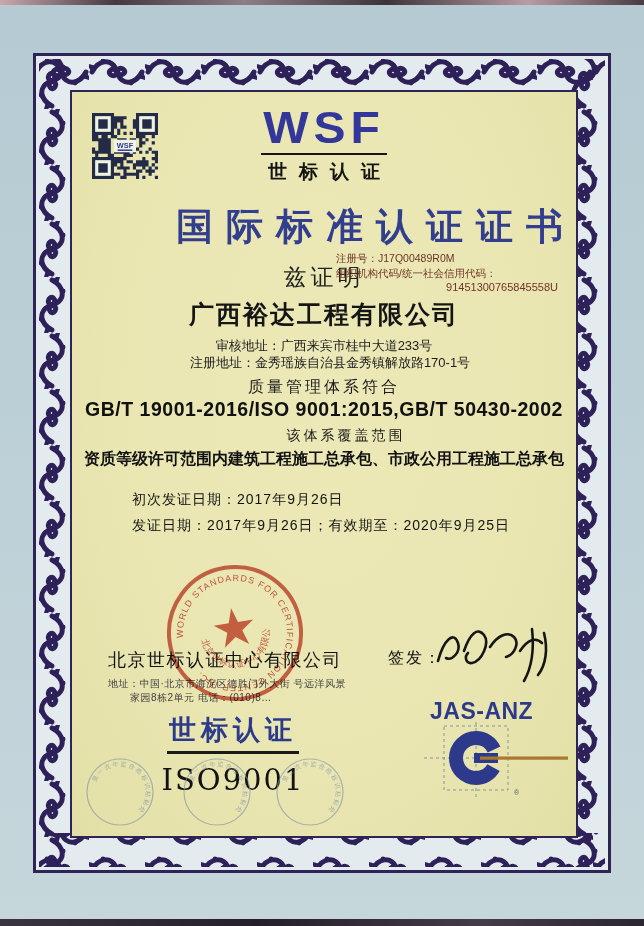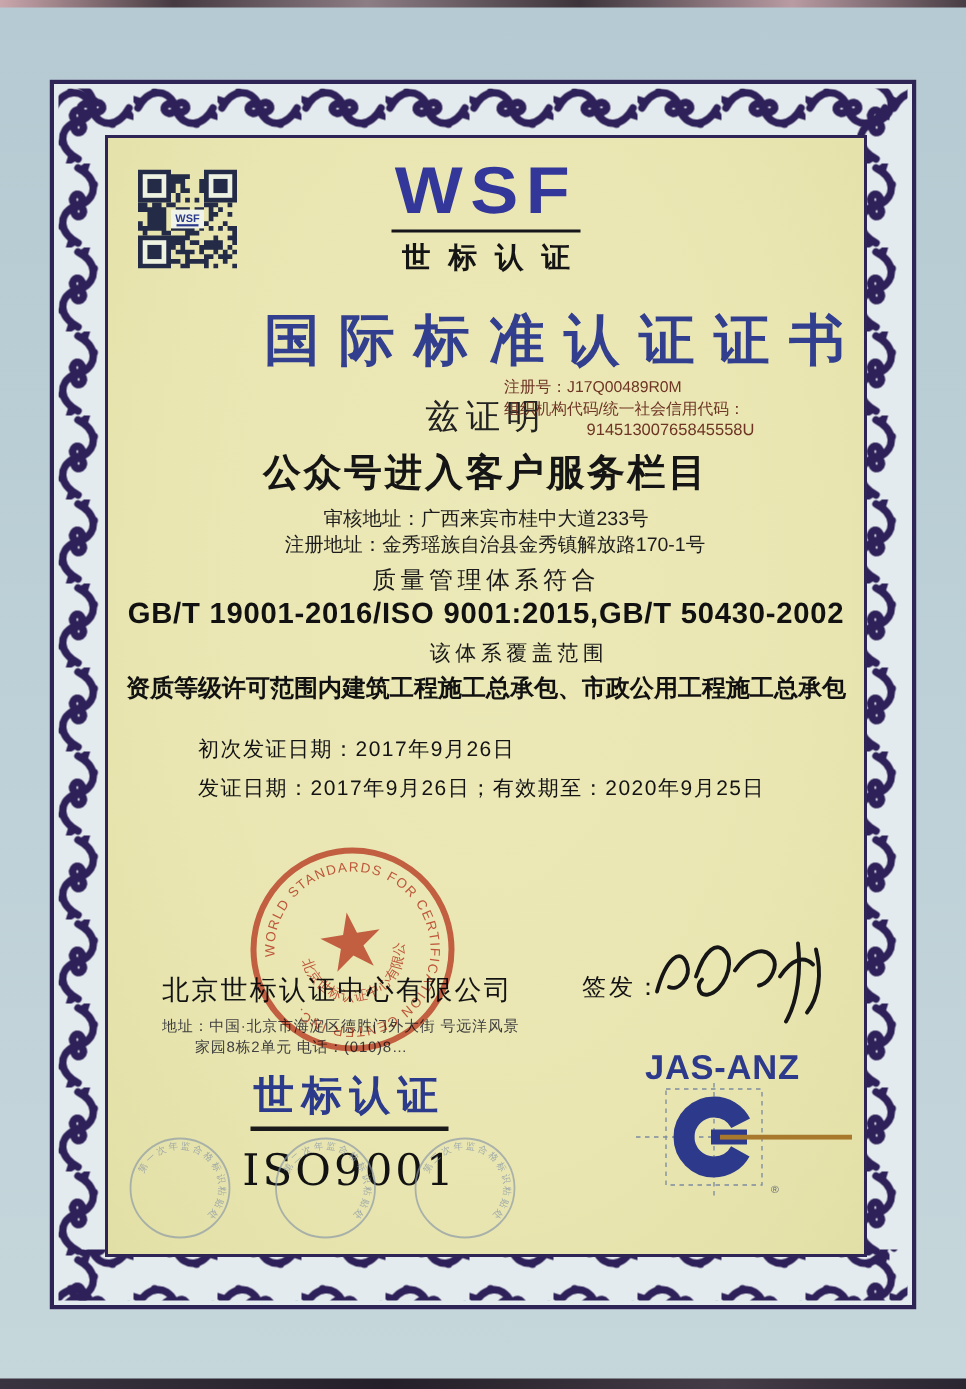--- a/index.html
+++ b/index.html
@@ -18,21 +18,21 @@
   .ctr{left:0;right:0;text-align:center;}
   .qr{left:20px;top:21px;width:66px;height:66px;}
   .logo-block{top:12px;}
   .logo-wsf{font-size:48px;font-weight:bold;color:#34379a;letter-spacing:5px;line-height:1;
             transform:scaleY(.92);display:inline-block;}
   .logo-rule{width:126px;height:2px;background:#15151a;margin:1px auto 4px auto;}
   .logo-sub{font-size:19px;letter-spacing:12px;padding-left:12px;color:#141414;font-weight:bold;}
   .title{top:110px;font-size:37px;font-weight:bold;color:#323e8e;letter-spacing:13px;padding-left:13px;text-align:right;}
   .certify{top:170px;font-size:23px;letter-spacing:4px;color:#222;}
   .regblock{top:159px;right:18px;width:222px;font-size:10.5px;color:#6e3424;line-height:1.4;text-align:left;}
-  .regblock .code{text-align:center;font-size:11px;}
+  .regblock .code{text-align:right;font-size:11px;}
   .company{top:206px;font-size:25px;font-weight:bold;letter-spacing:2px;color:#151515;}
   .addr-line{font-size:13px;color:#1c1c1c;}
   .audit{top:245px;}
   .regaddr{top:262px;padding-left:12px;}
   .sys{top:285px;font-size:16px;letter-spacing:3px;color:#1a1a1a;}
   .standards{top:306px;font-size:19.5px;font-weight:bold;color:#111;letter-spacing:.5px;}
   .scopehead{top:335px;font-size:14px;letter-spacing:3px;color:#1a1a1a;margin-left:44px;}
   .scope{top:357px;font-size:16px;font-weight:bold;color:#111;}
   .dateline{left:60px;font-size:14px;color:#131313;letter-spacing:1px;}
   .first-issue{top:399px;}
@@ -135,21 +135,21 @@
 
     <div class="abs ctr title">国际标准认证证书</div>
 
     <div class="abs ctr certify">兹证明</div>
     <div class="abs regblock">
       <div>注册号：J17Q00489R0M</div>
       <div>组织机构代码/统一社会信用代码：</div>
       <div class="code">91451300765845558U</div>
     </div>
 
-    <div class="abs ctr company">公众号进入客户服务栏目</div>
+    <div class="abs ctr company">广西裕达工程有限公司</div>
     <div class="abs ctr addr-line audit">审核地址：广西来宾市桂中大道233号</div>
     <div class="abs ctr addr-line regaddr">注册地址：金秀瑶族自治县金秀镇解放路170-1号</div>
 
     <div class="abs ctr sys">质量管理体系符合</div>
     <div class="abs ctr standards">GB/T 19001-2016/ISO 9001:2015,GB/T 50430-2002</div>
     <div class="abs ctr scopehead">该体系覆盖范围</div>
     <div class="abs ctr scope">资质等级许可范围内建筑工程施工总承包、市政公用工程施工总承包</div>
 
     <div class="abs dateline first-issue">初次发证日期：2017年9月26日</div>
     <div class="abs dateline issue">发证日期：2017年9月26日；有效期至：2020年9月25日</div>

